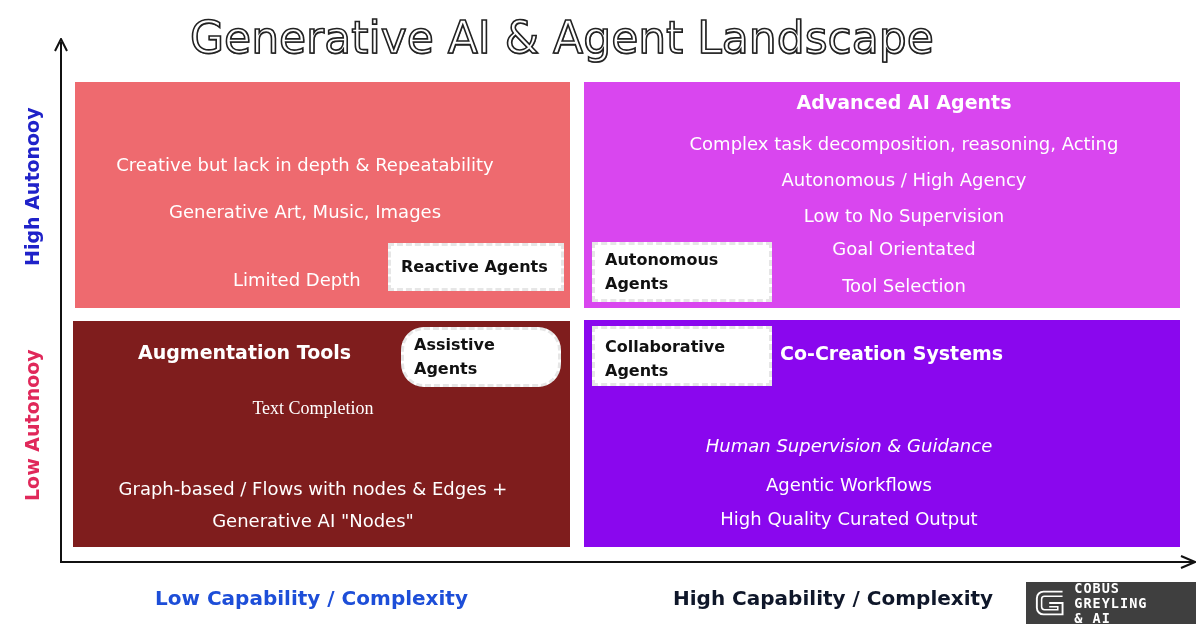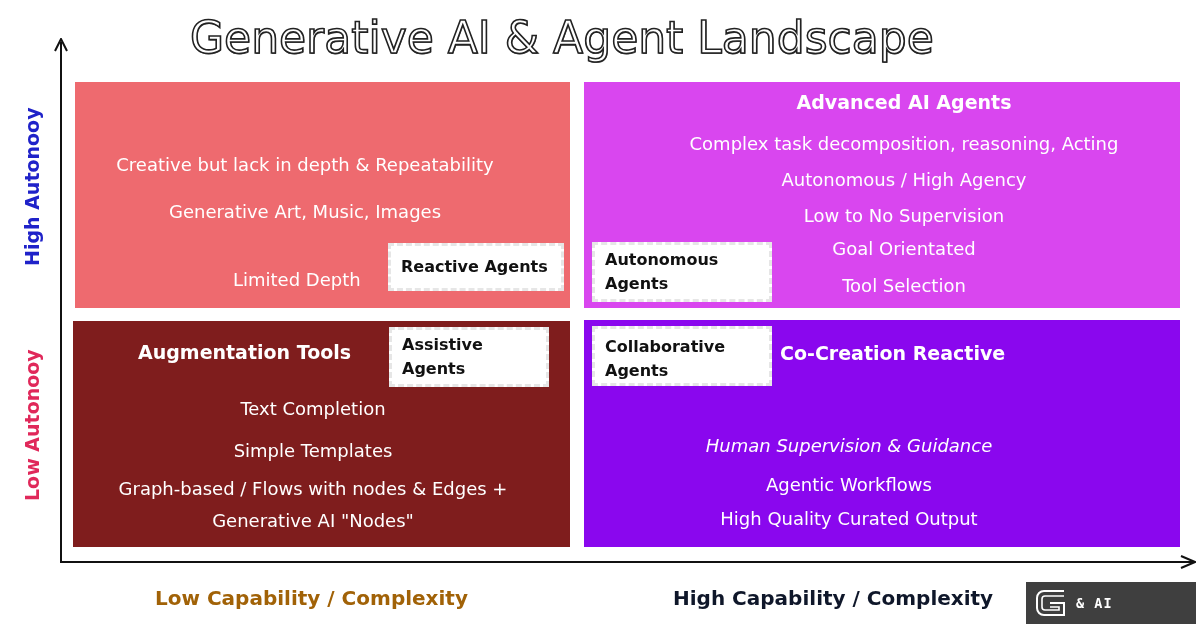--- a/index.html
+++ b/index.html
@@ -23,21 +23,21 @@
       transform: rotate(-90deg); transform-origin: center center;
       font-family: "DejaVu Sans", sans-serif;
     }
     .ylabel.high { color: #1f22c9; left: -38px; top: 185px; width: 140px; text-align: center; }
     .ylabel.low { color: #e0285a; left: -38px; top: 420px; width: 140px; text-align: center; }
 
     .xlabel {
       position: absolute; top: 586px; font-weight: bold; font-size: 20px; white-space: nowrap;
       font-family: "DejaVu Sans", sans-serif;
     }
-    .xlabel.low { color: #a16207; left: 155px; }
+    .xlabel.low { color: #1d4ed8; left: 155px; }
     .xlabel.high { color: #0f172a; left: 673px; }
 
     .quad { position: absolute; }
     .q-exp { left: 75px; top: 82px; width: 495px; height: 226px; }
     .q-adv { left: 584px; top: 82px; width: 596px; height: 226px; }
     .q-aug { left: 73px; top: 321px; width: 497px; height: 226px; }
     .q-co  { left: 584px; top: 320px; width: 596px; height: 227px; }
 
     .qtitle {
       position: absolute; color: #fff; font-weight: bold; font-size: 19px; white-space: nowrap;
@@ -99,41 +99,41 @@
   <div class="qline" style="left:0;width:640px;top:156px;">Goal Orientated</div>
   <div class="qline" style="left:0;width:640px;top:193px;">Tool Selection</div>
   <div class="tag" style="left:8px;top:160px;width:180px;height:60px;flex-direction:column;align-items:flex-start;justify-content:center;">
     <span>Autonomous</span>
     <span>Agents</span>
   </div>
 </div>
 
 <div class="quad q-aug" style="background:#7f1d1d;">
   <div class="qtitle" style="left:65px;top:20px;">Augmentation Tools</div>
-  <div class="qline" style="left:0;width:480px;top:77px;">Text Completion</div>
-  <div class="qline" style="left:0;width:480px;top:119px;">Simple Templates</div>
+  <div class="qline" style="left:0;width:480px;top:77px;font-family:Liberation Serif, serif;">Text Completion</div>
   <div class="qline" style="left:0;width:480px;top:157px;">Graph-based / Flows with nodes &amp; Edges +</div>
   <div class="qline" style="left:0;width:480px;top:189px;">Generative AI "Nodes"</div>
-  <div class="tag" style="left:316px;top:6px;width:160px;height:60px;">
+  <div class="tag" style="left:328px;top:6px;width:160px;height:60px;border-radius:23px;">
     <span>Assistive Agents</span>
   </div>
 </div>
 
 <div class="quad q-co" style="background:#8a07ee;">
-  <div class="qtitle" style="left:196px;top:22px;">Co-Creation Reactive</div>
+  <div class="qtitle" style="left:196px;top:22px;">Co-Creation Systems</div>
   <div class="qline" style="left:0;width:530px;top:115px;font-style:italic;">Human Supervision &amp; Guidance</div>
   <div class="qline" style="left:0;width:530px;top:154px;">Agentic Workflows</div>
   <div class="qline" style="left:0;width:530px;top:188px;">High Quality Curated Output</div>
   <div class="tag" style="left:8px;top:6px;width:180px;height:60px;flex-direction:column;align-items:flex-start;justify-content:flex-end;">
     <span>Collaborative</span>
     <span>Agents</span>
   </div>
 </div>
 
 <div class="logo">
   <svg class="logo-mark" viewBox="0 0 34 34">
     <path d="M30 5 H10 A7 7 0 0 0 3 12 V22 A7 7 0 0 0 10 29 H30 V17 H16" fill="none" stroke="#fff" stroke-width="2"></path>
     <path d="M30 10 H11 A3 3 0 0 0 8 13 V21 A3 3 0 0 0 11 24 H25 V21 H16" fill="none" stroke="#fff" stroke-width="1.6"></path>
   </svg>
   <div class="logo-text">
+    <div>COBUS GREYLING</div>
     <div>&amp; AI</div>
   </div>
 </div>
 
 </body></html>

